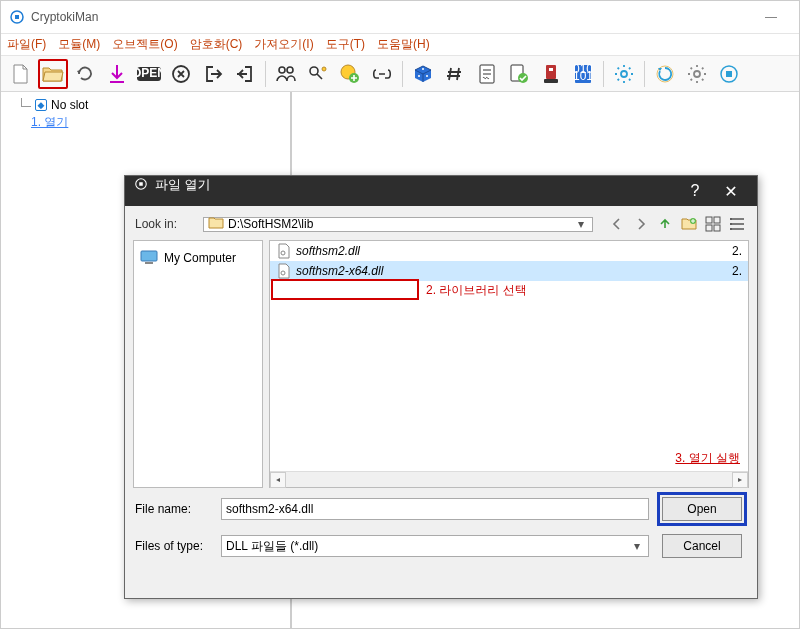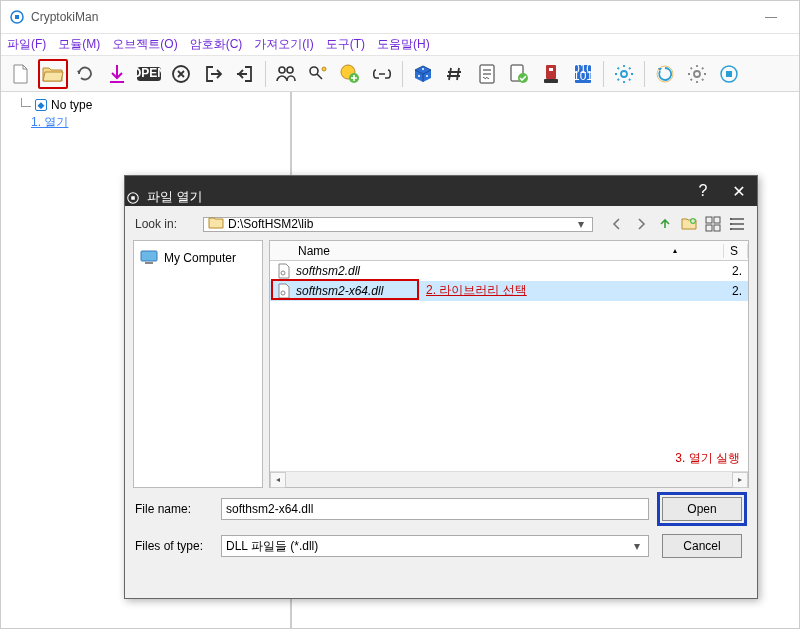--- a/index.html
+++ b/index.html
@@ -6,41 +6,41 @@
     body { background: #fff; width: 800px; height: 629px; position: relative; overflow: hidden; }
 
     
     .main-window { border: 1px solid #ccc; width: 800px; height: 629px; background: #fff; }
     .main-titlebar { height: 30px; background: #fff; display: flex; align-items: center; padding: 16px 8px; border-bottom: 1px solid #e5e5e5;}
     .main-titlebar .app-icon { width: 16px; height: 16px; margin-right: 6px; color: #1e7dd6; display:flex;align-items:center;justify-content:center;}
     .main-titlebar .title { color: #555; }
     .main-titlebar .win-btn { margin-left: auto; width: 40px; height: 24px; display: flex; align-items: center; justify-content: center; color: #777; }
 
     .menubar { height: 22px; display: flex; align-items: center; padding: 0 6px; gap: 12px; border-bottom: 1px solid #e5e5e5;}
-    .menubar .item { color: #6d28d9; cursor: default; }
+    .menubar .item { color: #c2410c; cursor: default; }
 
     .toolbar { height: 36px; display: flex; align-items: center; padding: 0 4px; border-bottom: 1px solid #d8d8d8; background: #f9f9f9; }
     .toolbar .btn { width: 30px; height: 30px; display: flex; align-items: center; justify-content: center; margin: 0 1px; color: #555; border-radius:2px;}
     .toolbar .sep { width: 1px; height: 26px; background: #d0d0d0; margin: 0 4px; }
     .toolbar .highlight { border: 2px solid #cc0000; }
     .open-ic svg { fill: #e8c16b; stroke:#b88a2e;}
     
     .main-body { display: flex; height: calc(100% - 88px); }
     .tree-pane { width: 290px; border-right: 1px solid #ccc; padding: 6px 4px; }
     .tree-row { display: flex; align-items: center; gap: 4px; padding-left: 12px; }
     .tree-connector { width: 14px; height: 14px; position: relative; }
     .tree-connector::before { content:''; position:absolute; left:4px; top:0; width:1px; height:9px; background:#999;}
     .tree-connector::after { content:''; position:absolute; left:4px; top:8px; width:10px; height:1px; background:#999;}
     .tree-bullet { width:12px;height:12px;border:1px solid #1e7dd6;border-radius:2px;display:flex;align-items:center;justify-content:center;color:#1e7dd6;font-size:9px;}
     .anno1 { color: #3b82f6; padding-left: 26px; font-size: 12px; text-decoration: underline; margin-top: 2px;}
     .right-pane { flex: 1; border-left: 1px solid #ccc; }
 
     
     .dialog { position: absolute; left: 124px; top: 175px; width: 634px; height: 424px; background: #f0f0f0; border: 1px solid #666; box-shadow: 2px 2px 8px rgba(0,0,0,.3); }
-    .dlg-titlebar { height: 30px; background: #2d2d2d; color: #fff; display: flex; align-items: flex-end; padding: 0 0; }
+    .dlg-titlebar { height: 30px; background: #2d2d2d; color: #fff; display: flex; align-items: flex-start; padding: 0 8px; }
     .dlg-titlebar .dlg-icon { width:16px;height:16px;margin-right:6px;display:flex;align-items:center;justify-content:center;}
     .dlg-titlebar .dlg-title { font-size: 13px; }
     .dlg-titlebar .sp { margin-left: auto; }
     .dlg-titlebar .dlg-btn { width: 36px; height: 30px; display: flex; align-items: center; justify-content: center; font-size: 16px; }
 
     .lookin-row { display: flex; align-items: center; padding: 8px 10px 6px; gap: 8px; }
     .lookin-row label { width: 60px; color:#333;}
     .lookin-select { flex: 1; height: 15px; border: 1px solid #aaa; background: #fff; display: flex; align-items: center; padding: 0 4px; gap:4px;}
     .lookin-select .folder-ic { width:16px;height:16px;}
     .lookin-select .dd { margin-left: auto; color:#555; padding:0 4px;}
@@ -59,22 +59,22 @@
     .file-header .col-s { width: 24px; text-align:right;}
     .file-header .caret { font-size:8px; margin-left:auto; padding-right:40px;}
 
     .file-list { flex: 1; }
     .file-row { display: flex; align-items: center; height: 20px; padding-left: 6px; }
     .file-row .fic { width:16px;height:16px;margin-right:4px;display:flex;align-items:center;justify-content:center;}
     .file-row .fname { flex: 1; font-style: italic; }
     .file-row .sval { width: 24px; padding-right:6px; text-align:right;}
     .file-row.selected { background: #cce8ff; }
     .name-box { border:2px solid #d10000; position:absolute; left:1px; top:38px; width:148px; height:21px; pointer-events:none;}
-    .anno2 { color:#cc0000; text-decoration:underline; position:absolute; left:156px; top:41px; font-size:12px; pointer-events:none;}
-    .anno3 { color:#cc0000; position:absolute; right:8px; bottom:20px; font-size:12px; pointer-events:none;}
+    .anno2 { color:#cc0000; position:absolute; left:156px; top:41px; font-size:12px; pointer-events:none;}
+    .anno3 { color:#cc0000; text-decoration:underline; position:absolute; right:8px; bottom:20px; font-size:12px; pointer-events:none;}
 
     .scroll-h { height: 16px; background:#f0f0f0; border-top:1px solid #ddd; display:flex;align-items:center;}
     .scroll-h .arrow { width:16px;height:16px;display:flex;align-items:center;justify-content:center;border:1px solid #ccc;background:#f7f7f7;font-size:8px;color:#555;}
     .scroll-h .track { flex:1;}
 
     .dlg-bottom { padding: 4px 10px; }
     .bottom-row { display: flex; align-items: center; gap: 8px; margin-bottom: 6px; }
     .bottom-row label { width: 78px; }
     .bottom-row .field, .bottom-row .combo { flex: 1; height: 22px; border: 1px solid #aaa; background: #fff; padding: 0 4px; display:flex;align-items:center;}
     .bottom-row .combo .dd { margin-left:auto; padding:0 4px;color:#555;}
@@ -249,21 +249,21 @@
           <rect x="7" y="7" width="6" height="6" fill="#2a9fd6"></rect>
         </svg>
       </span>
   </div>
 
   <div class="main-body">
     <div class="tree-pane">
       <div class="tree-row">
         <span class="tree-connector"></span>
         <span class="tree-bullet">◆</span>
-        <span>No type</span>
+        <span>No slot</span>
       </div>
       <div class="anno1">1. 열기</div>
     </div>
     <div class="right-pane"></div>
   </div>
 </div>
 
 <div class="dialog">
   <div class="dlg-titlebar">
     <span class="dlg-icon">
@@ -336,27 +336,20 @@
             <svg width="18" height="16" viewBox="0 0 18 16">
               <rect x="1" y="1" width="16" height="10" rx="1" fill="#6bb7e8" stroke="#3a7bb6"></rect>
               <rect x="5" y="12" width="8" height="2" fill="#888"></rect>
             </svg>
           </span>
         <span>My Computer</span>
       </div>
     </div>
 
     <div class="file-pane">
-      <div class="file-header">
-        <div class="col col-name">
-          <span>Name</span>
-          <span class="caret">▴</span>
-        </div>
-        <div class="col col-s">S</div>
-      </div>
       <div class="file-list">
         <div class="file-row">
           <span class="fic">
               <svg width="14" height="16" viewBox="0 0 14 16">
                 <path d="M2 1h7l3 3v11H2z" fill="#fff" stroke="#888"></path>
                 <circle cx="6" cy="10" r="2" fill="none" stroke="#888"></circle>
               </svg>
             </span>
           <span class="fname">softhsm2.dll</span>
           <span class="sval">2.</span>

